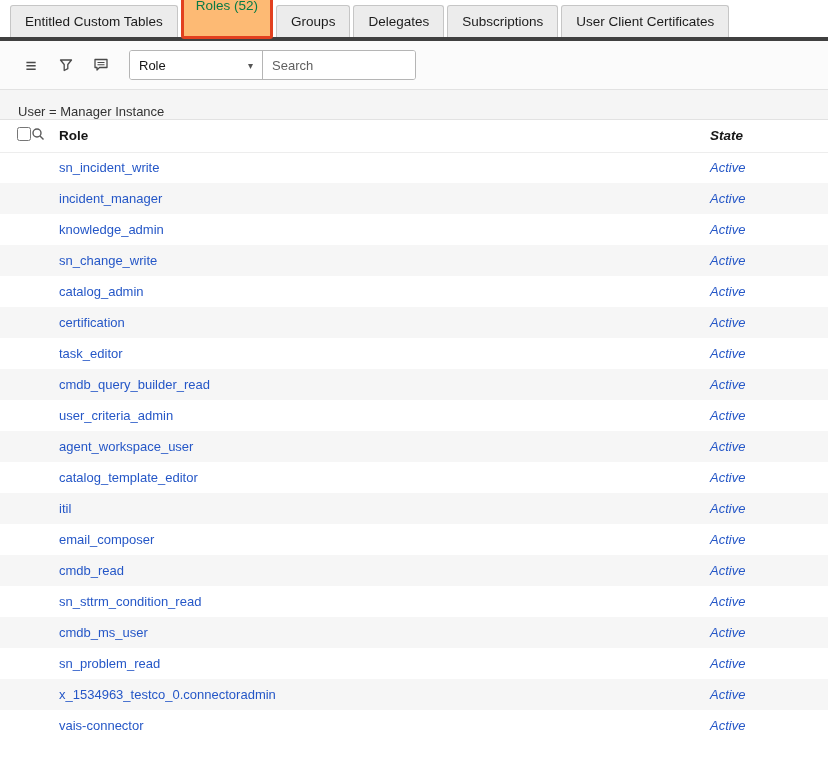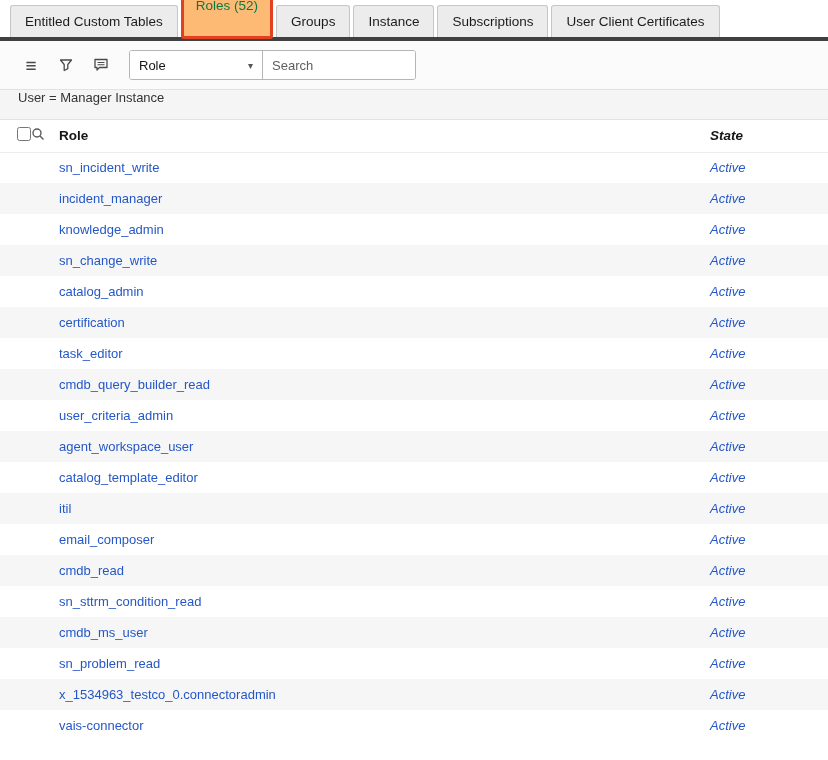--- a/index.html
+++ b/index.html
@@ -57,21 +57,21 @@
   }
   .caret { font-size:10px; color:#555; }
   .combo-input {
     width:152px; border:none; outline:none; padding:0 9px;
     font-size:13px; font-family:inherit; color:#0f172a; background:#fff;
   }
   .combo-input::placeholder { color:#5f5f5f; opacity:1; }
 
   
   .breadcrumb-row {
-    height:30px; display:flex; align-items:flex-start;
+    height:30px; display:flex; align-items:flex-end;
     padding-left:18px; font-size:13px; color:#333;
     background:#f5f5f5; border-bottom:1px solid #e2e2e2;
   }
   .breadcrumb-link { cursor:pointer; }
 
   
   table { width:100%; border-collapse:collapse; table-layout:fixed; }
   th, td { padding:0; text-align:left; font-size:13px; vertical-align:middle; }
   .header-row { height:32px; background:#fff; }
   .header-row th {
@@ -97,21 +97,21 @@
 
   <div class="tab active">
     <span>Roles (52)</span>
   </div>
 
   <div class="tab">
     <span>Groups</span>
   </div>
 
   <div class="tab">
-    <span>Instance</span>
+    <span>Delegates</span>
   </div>
 
   <div class="tab">
     <span>Subscriptions</span>
   </div>
 
   <div class="tab">
     <span>User Client Certificates</span>
   </div>
 </div>

